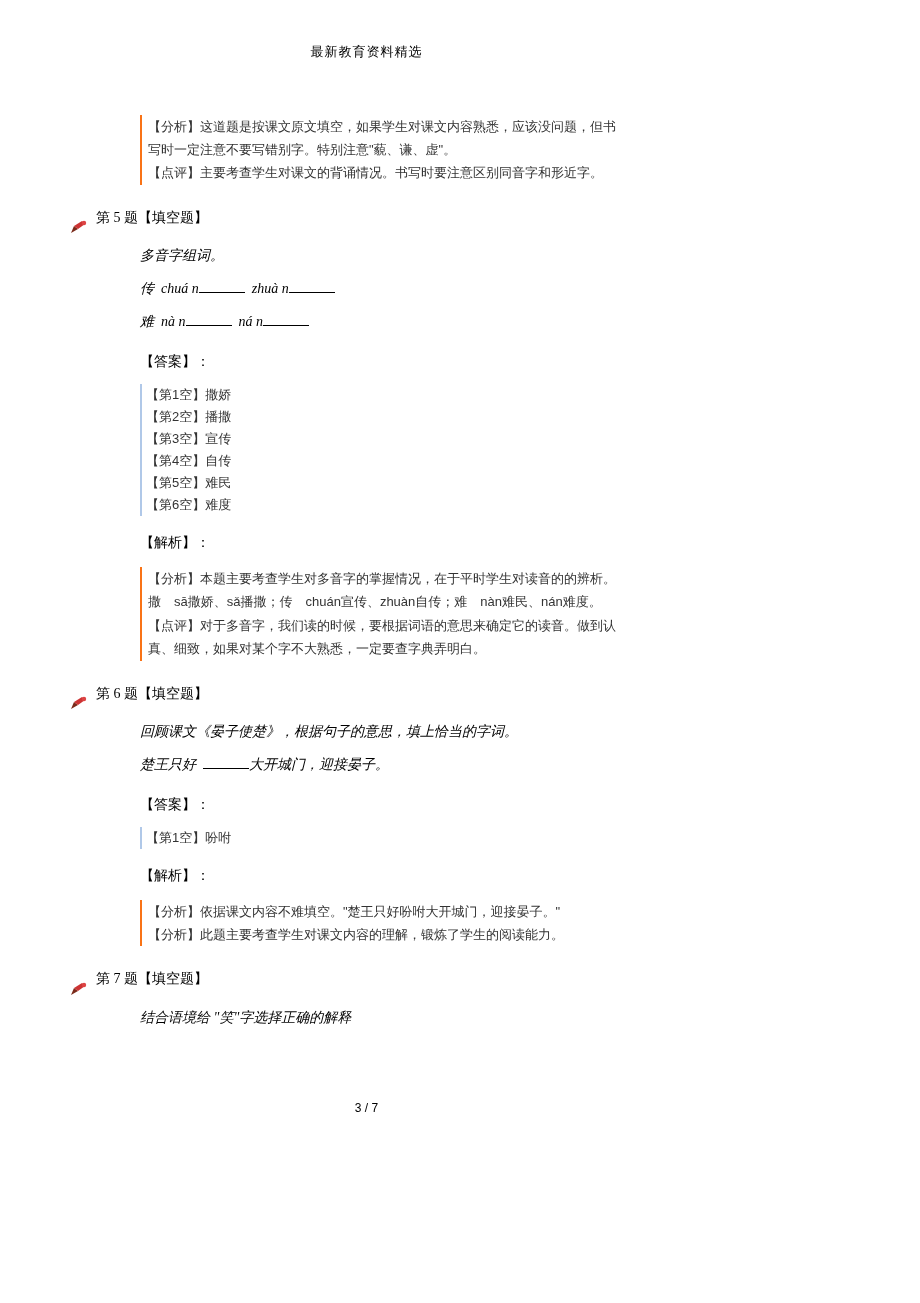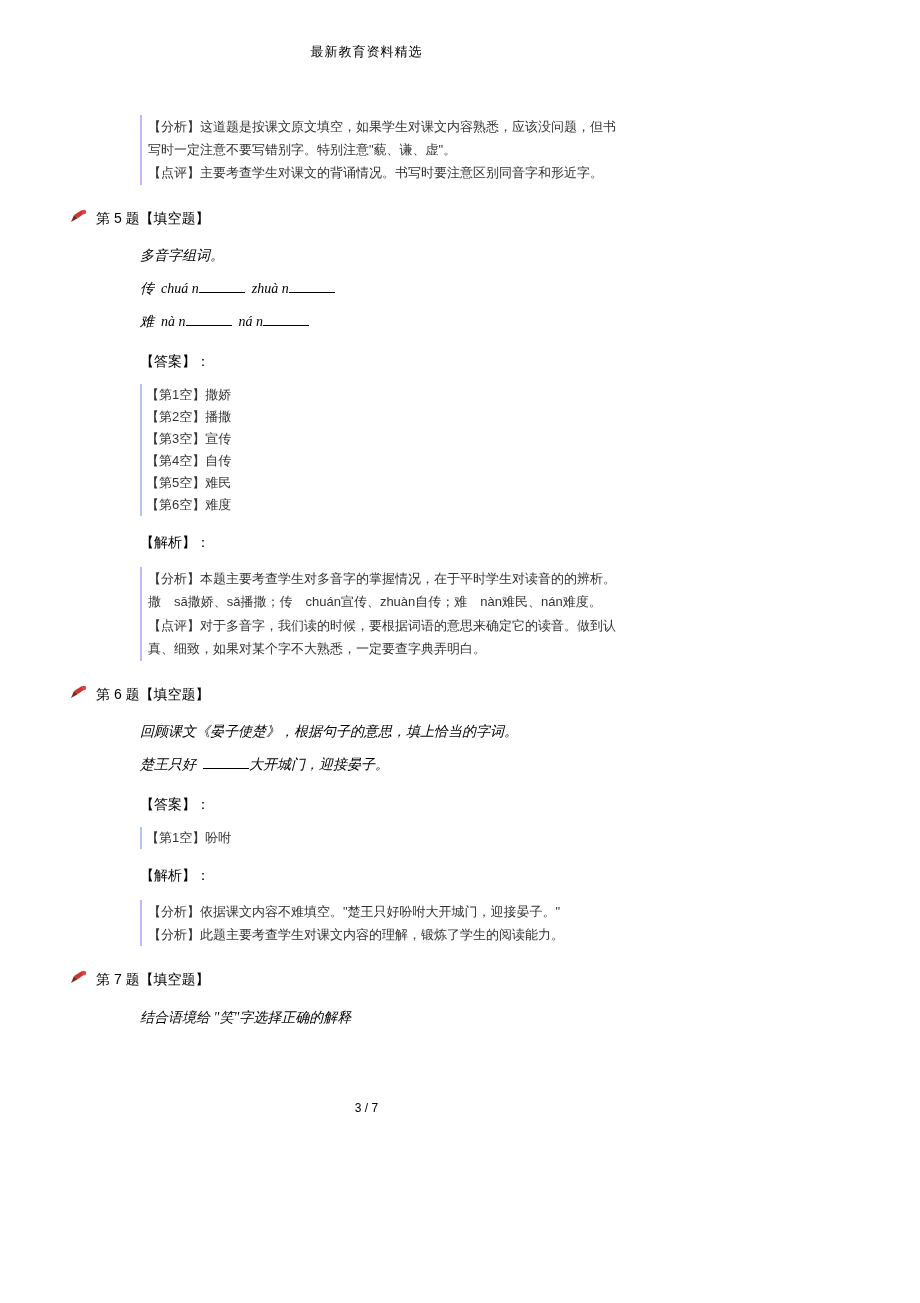--- a/index.html
+++ b/index.html
@@ -17,34 +17,34 @@
     box-sizing: border-box;
     position: relative;
   }
   .header {
     text-align: center;
     font-size: 13px;
     margin-bottom: 50px;
     letter-spacing: 1px;
   }
   .analysis-block {
-    border-left: 2px solid #c4b5fd;
+    border-left: 2px solid #f97316;
     padding-left: 6px;
     margin: 10px 0 20px 30px;
     font-family: "Microsoft YaHei", "微软雅黑", sans-serif;
     font-size: 13px;
     color: #333;
     line-height: 1.8;
   }
   .q-heading {
-    font-family: Liberation Sans, sans-serif;
+    font-family: Liberation Serif, serif;
     font-size: 14px;
     margin: 20px 0 12px -40px;
     display: flex;
-    align-items: flex-start;
+    align-items: flex-end;
   }
   .pin-icon {
     display: inline-block;
     width: 18px;
     height: 14px;
     margin-right: 8px;
     position: relative;
   }
   .pin-icon svg {
     width: 18px;

